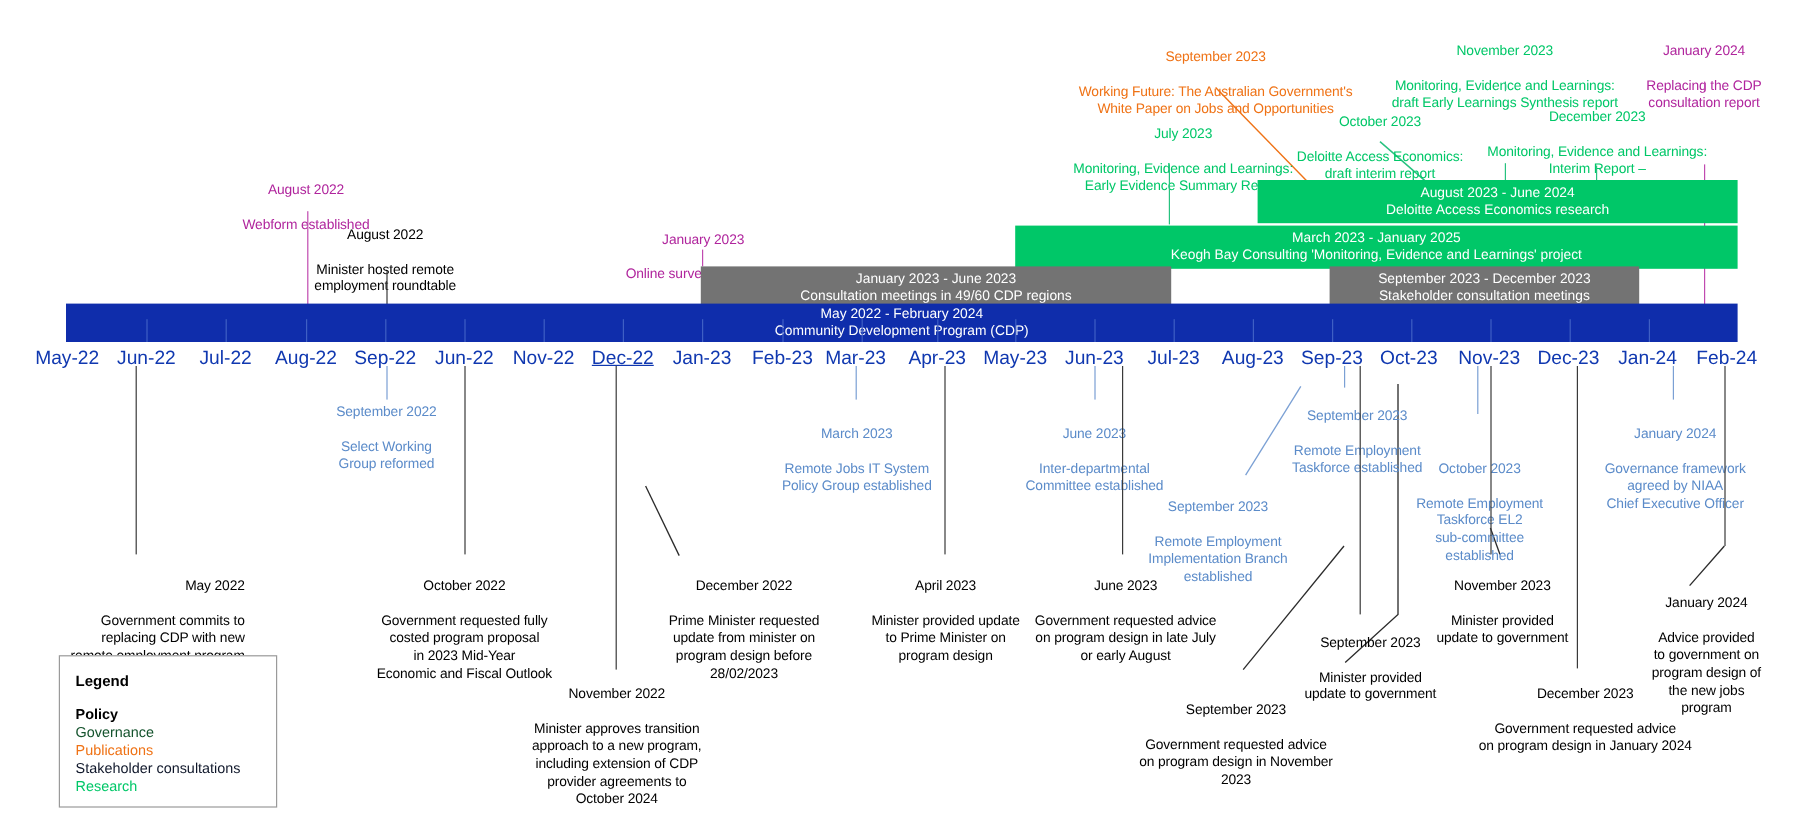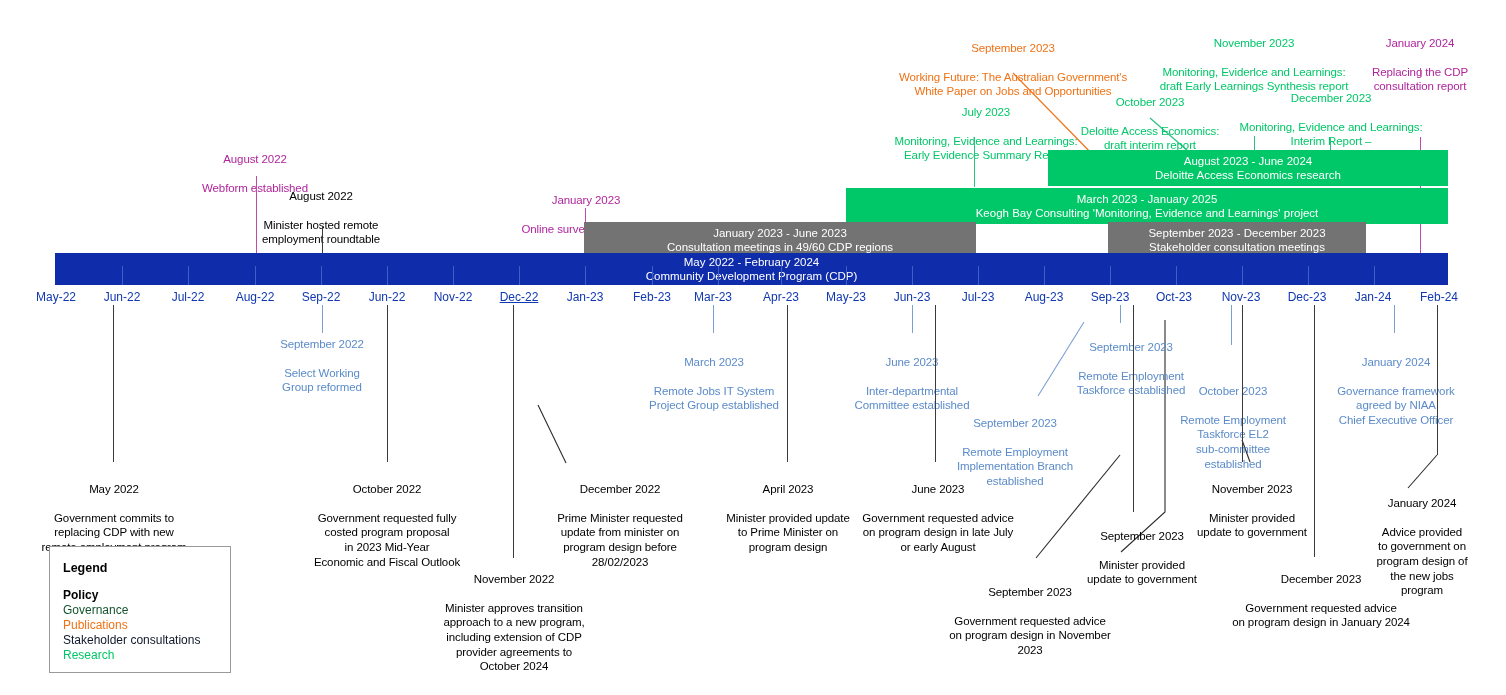--- a/index.html
+++ b/index.html
@@ -48,21 +48,21 @@
   }
   .bar.green{background:#00c768;}
   .bar.magenta{background:#737373;}
   .bar.blue{background:#0f2dab;}
 
   
   #axis{position:absolute;left:0;top:0;width:1506px;height:695px;}
   .tick-label{
     position:absolute;
     color:#1038b0;
-    font-size:12px;
+    font-size:16px;
     text-align:center;
     width:70px;
     margin-left:-35px;
     font-weight:400;
   }
   .gridtick{position:absolute;width:1px;background:#4f68c8;}
 
   
   #legend{
     position:absolute;left:49px;top:546px;width:182px;height:127px;
@@ -233,21 +233,21 @@
   <div class="anno c-gov" style="left:252px;top:322px;width:140px;">
     <div>September 2022</div>
     <div>Select Working
 Group reformed</div>
   </div>
 
   <div class="vline gov" style="left:713px;top:305px;height:28px;"></div>
   <div class="anno c-gov" style="left:636px;top:340px;width:156px;">
     <div>March 2023</div>
     <div>Remote Jobs IT System
-Project Group established</div>
+Policy Group established</div>
   </div>
 
   <div class="vline gov" style="left:912px;top:305px;height:28px;"></div>
   <div class="anno c-gov" style="left:836px;top:340px;width:152px;">
     <div>June 2023</div>
     <div>Inter-departmental
 Committee established</div>
   </div>
 
   <div class="vline gov" style="left:1120px;top:305px;height:18px;"></div>
@@ -275,21 +275,21 @@
 
   <div class="vline gov" style="left:1394px;top:305px;height:28px;"></div>
   <div class="anno c-gov" style="left:1320px;top:340px;width:152px;">
     <div>January 2024</div>
     <div>Governance framework
 agreed by NIAA
 Chief Executive Officer</div>
   </div>
 
   <div class="vline policy" style="left:113px;top:305px;height:157px;"></div>
-  <div class="anno c-policy" style="left:24px;top:467px;width:180px;">
+  <div class="anno c-policy" style="left:24px;top:467px;width:180px;text-align:right;">
     <div>May 2022</div>
     <div>Government commits to
 replacing CDP with new
 remote employment program</div>
   </div>
 
   <div class="vline policy" style="left:387px;top:305px;height:157px;"></div>
   <div class="anno c-policy" style="left:297px;top:467px;width:180px;">
     <div>October 2022</div>
     <div>Government requested fully

